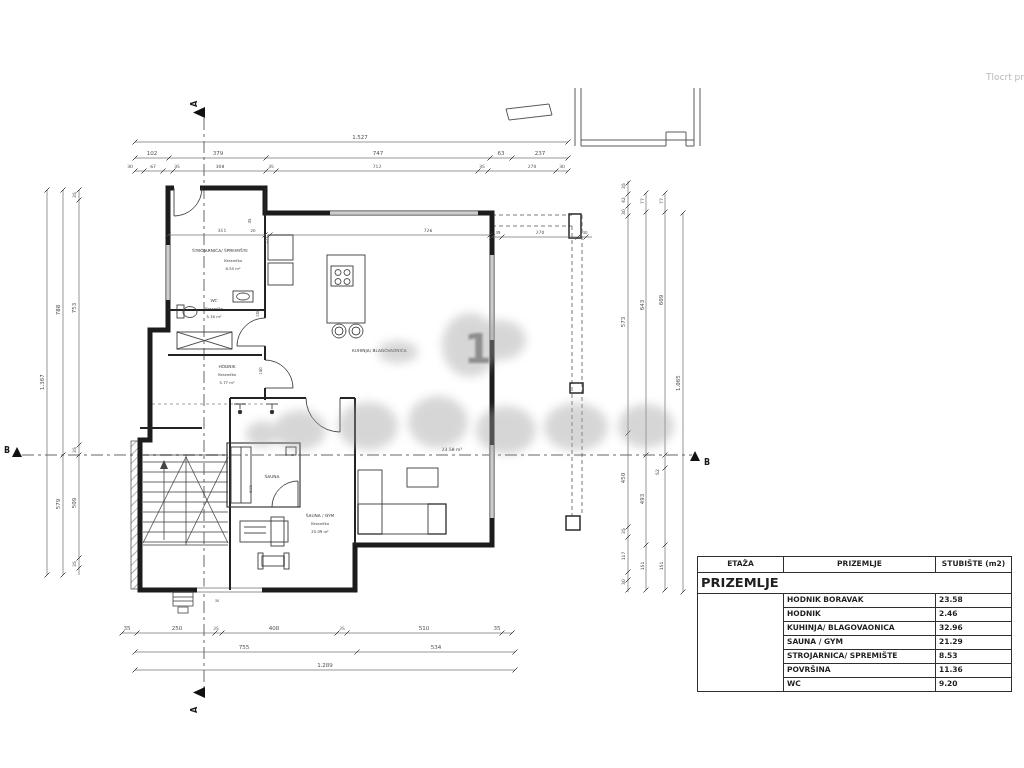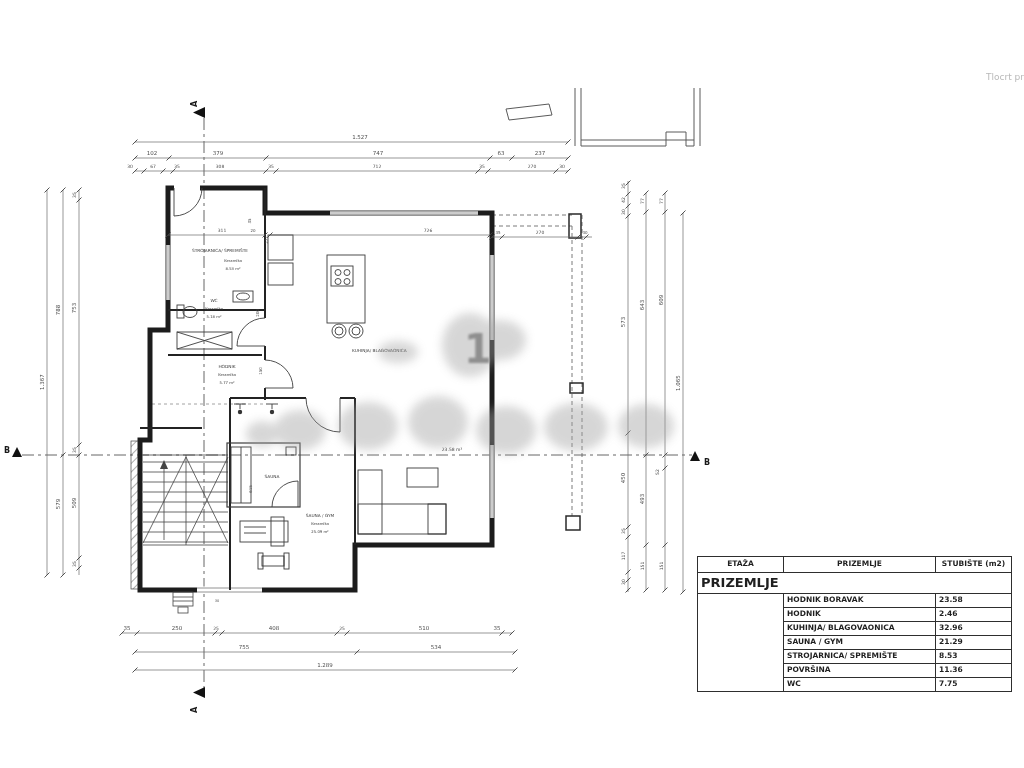--- a/index.html
+++ b/index.html
@@ -286,19 +286,19 @@
           <tr>
             <td>STROJARNICA/ SPREMIŠTE</td>
             <td>8.53</td>
           </tr>
           <tr>
             <td>POVRŠINA</td>
             <td>11.36</td>
           </tr>
           <tr>
             <td>WC</td>
-            <td>7.75</td>
+            <td>9.20</td>
           </tr>
         </tbody>
   </table>
 </div>
 
 </div>
 
 </body></html>

